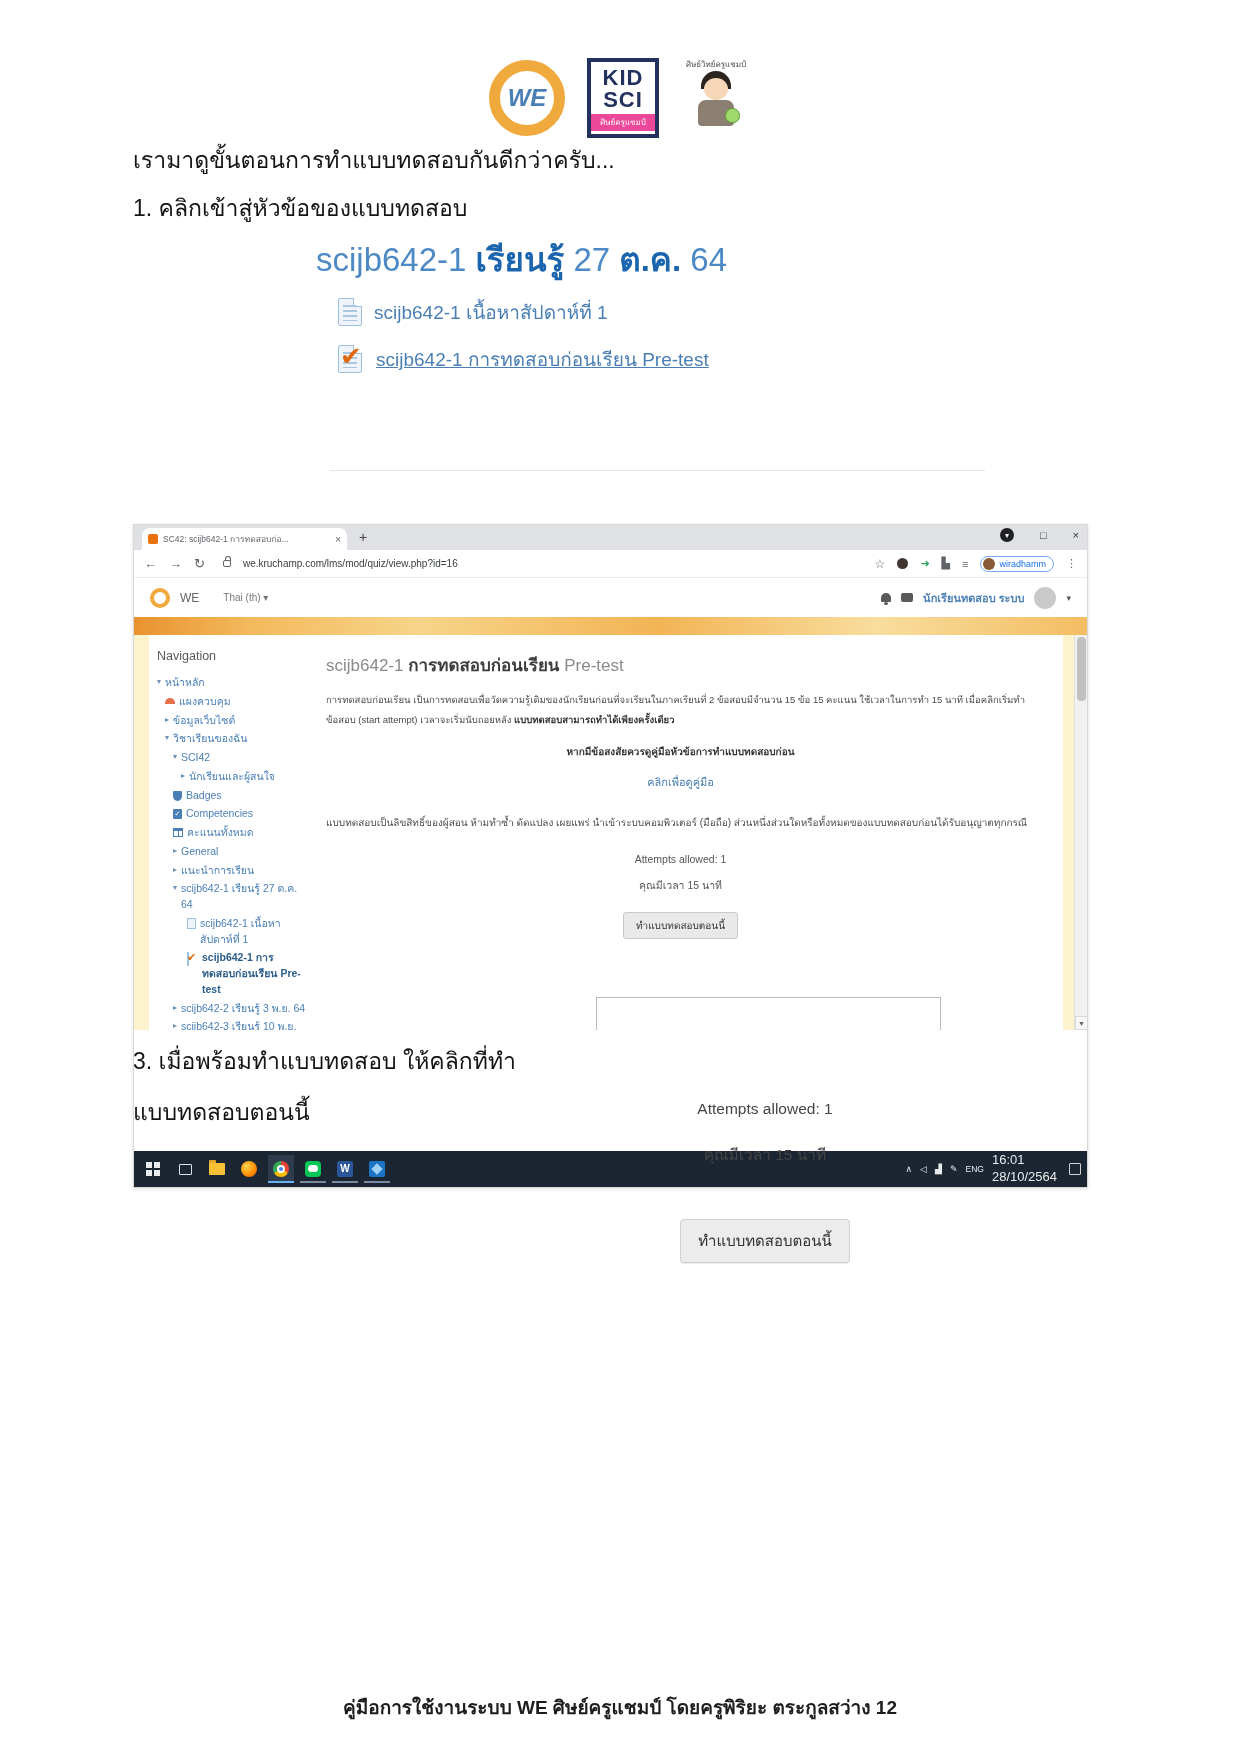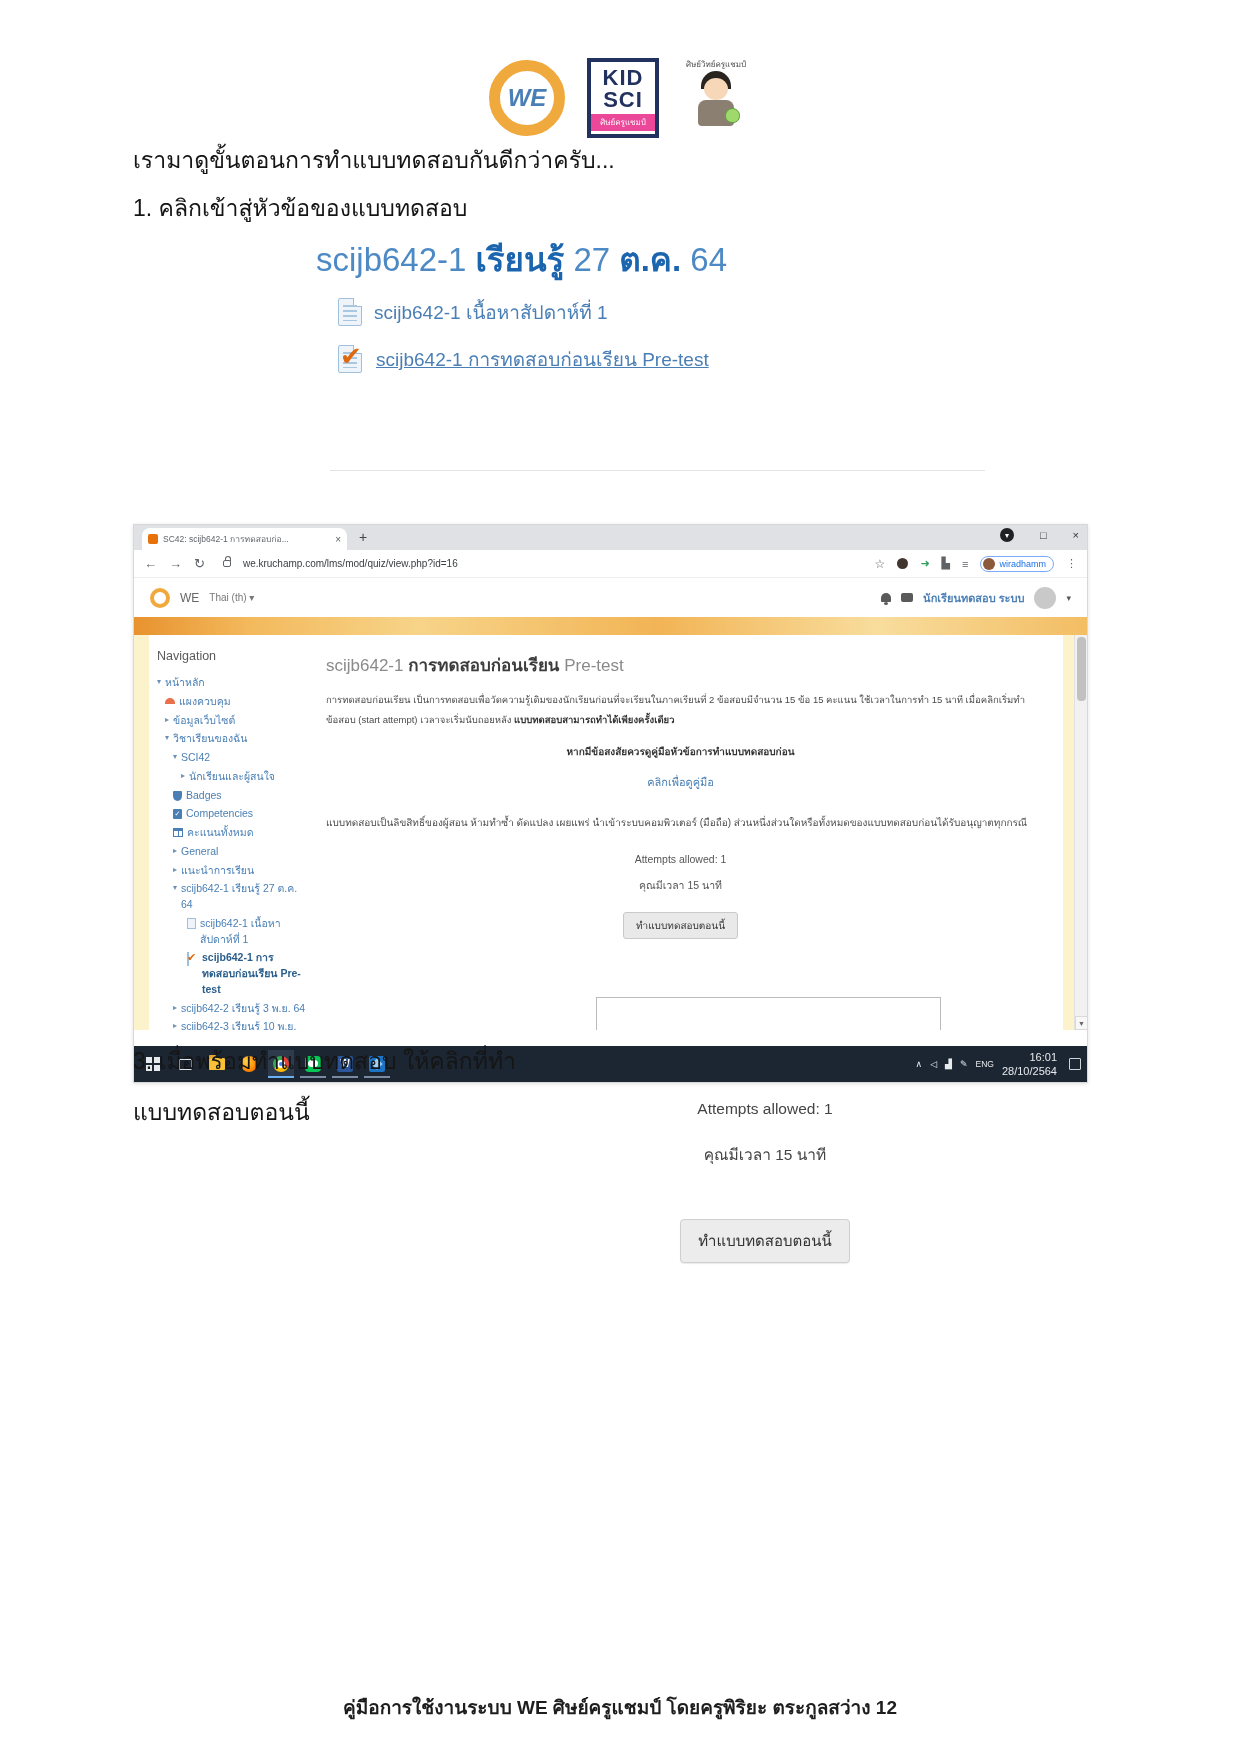--- a/index.html
+++ b/index.html
@@ -36,21 +36,21 @@
   .pl2 .lbl { text-decoration:underline; }
   .icon-page { position:relative; width:24px; height:28px; background:#eef4fa; border:1px solid #9fc0dc; border-radius:2px; }
   .icon-page::after { content:""; position:absolute; left:4px; top:6px; width:14px; height:16px;
       background:repeating-linear-gradient(#aac7e0 0 2px, transparent 2px 5px); }
   .icon-page::before { content:""; position:absolute; right:-1px; top:-1px; width:8px; height:8px; background:#fff; border-left:1px solid #9fc0dc; border-bottom:1px solid #9fc0dc; }
   .quiz-wrap { position:relative; width:26px; height:28px; }
   .quiz-wrap .icon-page { position:absolute; left:0; top:0; }
   .quiz-wrap .chk { position:absolute; left:2px; top:-2px; color:#e06910; font-size:26px; line-height:1; font-weight:bold; }
 
   
-  .browser { position:absolute; left:133px; top:524px; width:955px; height:559px; border:1px solid #d8d8d8; background:#fff; box-shadow:0 1px 4px rgba(0,0,0,.12); }
+  .browser { position:absolute; left:133px; top:524px; width:955px; height:664px; border:1px solid #d8d8d8; background:#fff; box-shadow:0 1px 4px rgba(0,0,0,.12); }
   .tabstrip { position:relative; height:25px; background:#dfe1e5; }
   .tab { position:absolute; left:8px; top:3px; width:205px; height:22px; background:#fff; border-radius:8px 8px 0 0; display:flex; align-items:center; padding:0 6px; gap:5px; }
   .favicon { width:10px; height:10px; background:#e8710a; border-radius:2px; flex:0 0 auto; }
   .tab-title { font-size:8.5px; color:#5f6368; white-space:nowrap; overflow:hidden; flex:1; }
   .tab-close { font-size:10px; color:#5f6368; }
   .newtab { position:absolute; left:225px; top:4px; font-size:14px; color:#444; }
   .winctl { position:absolute; right:8px; top:3px; display:flex; align-items:center; gap:26px; }
   .media-btn { width:14px; height:14px; background:#202124; border-radius:50%; color:#fff; font-size:8px; display:flex; align-items:center; justify-content:center; }
   .wc { font-size:11px; color:#333; }
 
@@ -66,21 +66,21 @@
   .puzzle { color:#5f6368; font-size:11px; }
   .rlist { color:#5f6368; font-size:11px; }
   .profile-chip { display:flex; align-items:center; gap:4px; border:1.5px solid #7baaf7; border-radius:10px; padding:1px 7px 1px 2px; }
   .profile-chip .av { width:12px; height:12px; border-radius:50%; background:#8a5a3b; }
   .profile-chip .nm { font-size:9px; color:#1a73e8; }
   .kebab { color:#5f6368; font-size:11px; }
 
   .moodle-hdr { position:relative; height:39px; background:#fff; display:flex; align-items:center; padding:0 16px; gap:10px; }
   .m-logo { width:20px; height:20px; border-radius:50%; border:4px solid #f0a93c; background:#fff; }
   .m-brand { font-size:12px; color:#666; }
-  .m-lang { font-size:10px; color:#777; }
+  .m-lang { font-size:10px; color:#777; margin-left:14px; }
   .mh-right { margin-left:auto; display:flex; align-items:center; gap:10px;font-weight:bold; }
   .bell { width:10px; height:9px; background:#5a5a5a; border-radius:5px 5px 1px 1px; position:relative; }
   .bell::after { content:""; position:absolute; left:3px; bottom:-3px; width:4px; height:3px; background:#5a5a5a; border-radius:50%; }
   .chat { width:12px; height:9px; background:#5a5a5a; border-radius:2px; position:relative; }
   .chat::after { content:""; position:absolute; left:2px; bottom:-3px; border:3px solid transparent; border-top-color:#5a5a5a; }
   .m-user { font-size:11px; color:#4a7fb5; }
   .m-av { width:22px; height:22px; border-radius:50%; background:#c9c9c9; }
   .m-caret { font-size:9px; color:#555; }
 
   .banner { height:18px; background:linear-gradient(90deg,#e8922f 0%,#f3b95c 12%,#f7d489 30%,#f2b455 55%,#f8dd9d 78%,#f3bd63 100%); }
@@ -138,21 +138,21 @@
   .ic-chrome { width:16px; height:16px; border-radius:50%; background:conic-gradient(#ea4335 0 33%, #fbbc05 33% 66%, #34a853 66% 100%); position:relative; }
   .ic-chrome::after { content:""; position:absolute; inset:4px; background:#4285f4; border:2px solid #fff; border-radius:50%; }
   .ic-line { width:16px; height:16px; background:#06c755; border-radius:4px; position:relative; }
   .ic-line::after { content:""; position:absolute; inset:4px 3px 5px 3px; background:#fff; border-radius:5px; }
   .ic-word { width:16px; height:16px; background:#2b579a; border-radius:2px; color:#fff; font-size:10px; font-weight:bold; text-align:center; line-height:16px; }
   .ic-photos { width:16px; height:16px; background:#1b74c5; border-radius:2px; position:relative; }
   .ic-photos::after { content:""; position:absolute; inset:4px; background:#9fd0f5; transform:rotate(45deg); }
   .tray { margin-left:auto; display:flex; align-items:center; gap:8px; color:#e8eaed; }
   .tray .g { font-size:9px; }
   .tray .lang { font-size:8.5px; }
-  .clock { text-align:right; font-size:11px; line-height:1.3; }
+  .clock { text-align:left; font-size:13px; line-height:1.3; }
   .notif { width:12px; height:12px; border:1px solid #cfd3d8; border-radius:1px; margin-left:4px; }
 
   
   .step3-text { position:absolute; left:133px; top:1036px; width:430px; font-weight:400; color:#151515; font-size:23px; line-height:2.2; }
   .s3-panel { position:absolute; left:620px; top:1100px; width:290px; text-align:center; }
   .s3-att { font-size:15.5px; color:#444; }
   .s3-time { margin-top:24px; font-size:15.5px; color:#444; }
   .s3-btn-row { margin-top:52px; text-align:center; }
   .s3-btn { display:inline-block; background:#ececec; border:1px solid #cfcfcf; border-radius:4px; padding:9px 17px; font-size:15px; color:#333; box-shadow:0 1px 1px rgba(0,0,0,.08); }
 

